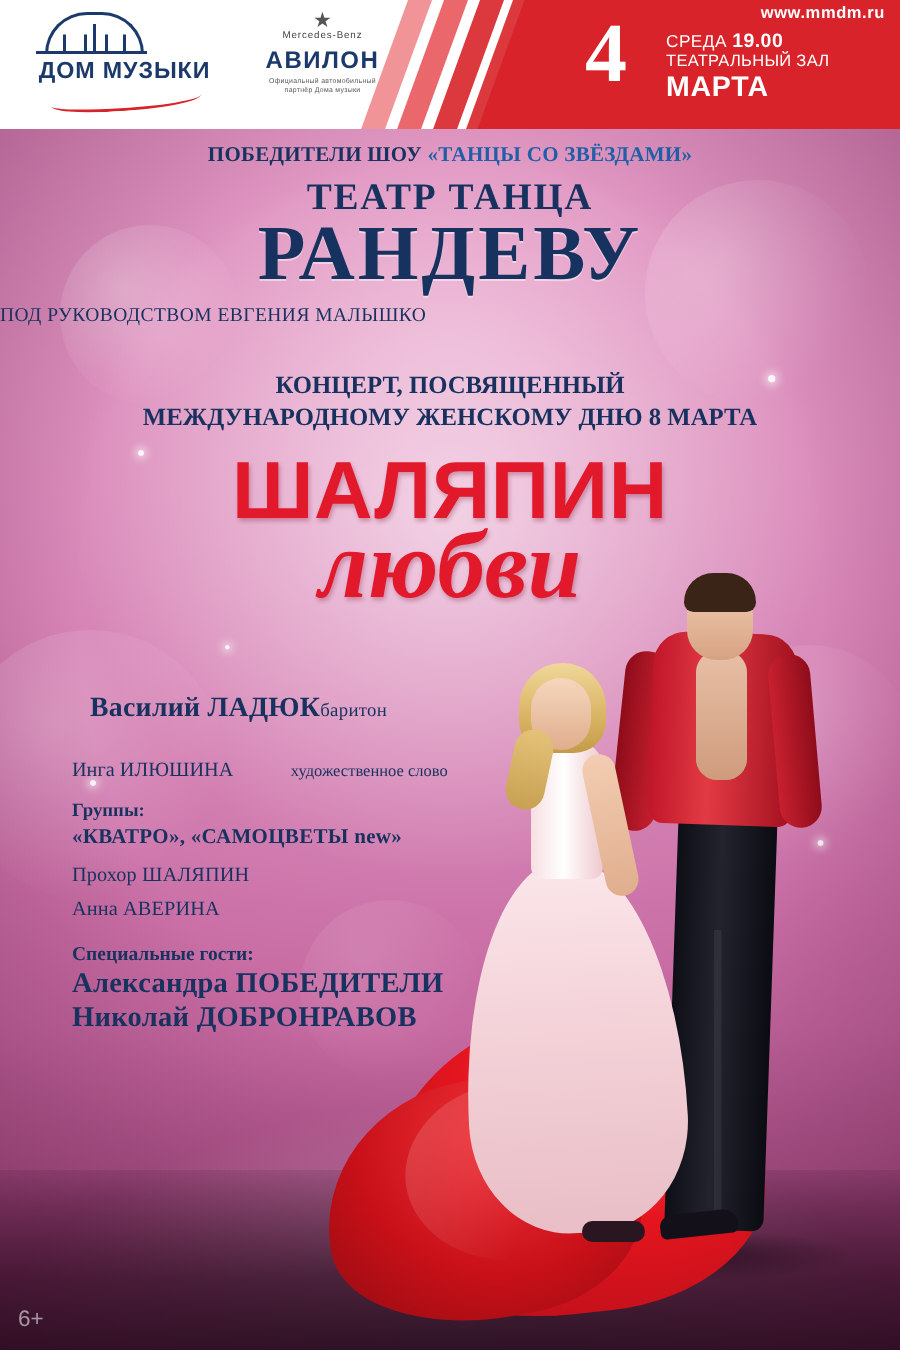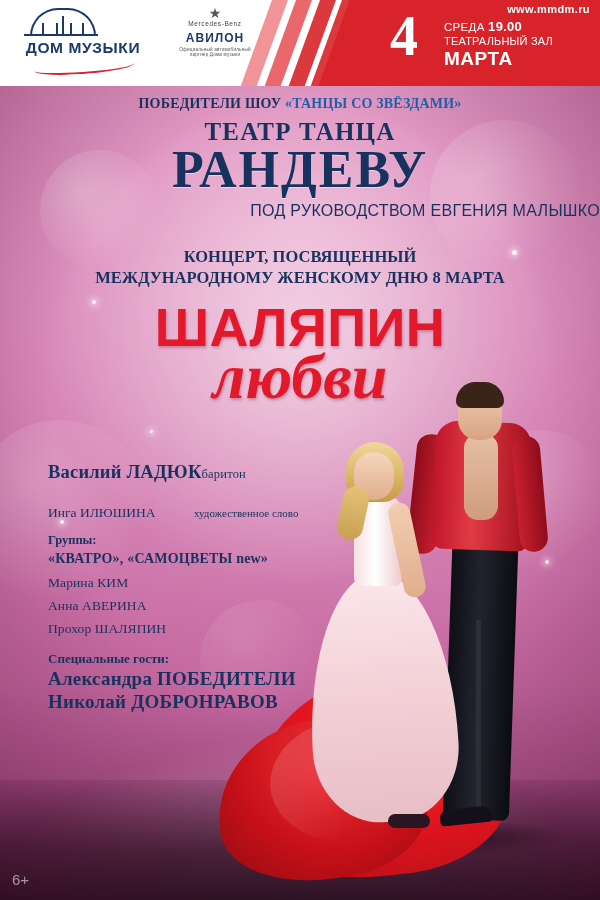--- a/index.html
+++ b/index.html
@@ -190,21 +190,21 @@
     font-size: 14px;
     color: #555;
   }
   .logo-sponsor .sp-brand {
     font-size: 6.5px;
     letter-spacing: 0.6px;
     color: #444;
     margin-top: -1px;
   }
   .logo-sponsor .sp-name {
-    font-size: 12px;
+    font-size: 16px;
     font-weight: bold;
     letter-spacing: 1px;
     color: #1b3a6b;
     margin-top: 4px;
   }
   .logo-sponsor .sp-sub {
     font-size: 4.6px;
     color: #555;
     letter-spacing: 0.2px;
     margin-top: 2px;
@@ -243,25 +243,25 @@
     color: #17325e;
     font-size: 52px;
     font-weight: bold;
     letter-spacing: 2px;
     font-family: "Liberation Serif", serif;
     text-shadow: 0 1px 0 rgba(255,255,255,0.45);
   }
   .director {
     position: absolute;
     top: 202px; left: 0; right: 0;
-    text-align: right;
+    text-align: left;
     color: #17325e;
-    font-size: 16px;
+    font-size: 13px;
     letter-spacing: 0.3px;
-    font-family: Liberation Sans, sans-serif;
+    font-family: Liberation Serif, serif;
   }
 
   .dedication {
     position: absolute;
     top: 246px; left: 0; right: 0;
     text-align: center;
     color: #17325e;
     font-size: 16.5px;
     font-weight: bold;
     line-height: 1.28;
@@ -299,20 +299,21 @@
     width: 300px;
     color: #17325e;
     font-family: "Liberation Serif", serif;
     z-index: 12;
   }
   .cast .c-lead {
     font-size: 18.5px;
     font-weight: bold;
     letter-spacing: 0.2px;
     margin-bottom: 2px;
+    margin-left: 12px;
   }
   .cast .c-lead .role {
     font-size: 12.5px;
     font-weight: normal;
   }
   .cast .c-second {
     font-size: 13.5px;
     margin-top: 22px;
   }
   .cast .c-second .role {
@@ -612,23 +613,22 @@
       <div class="c-lead">
         <span>Василий ЛАДЮК</span><span class="role">баритон</span>
       </div>
       <div class="c-second">
         <span>Инга ИЛЮШИНА</span>
         <span class="role">художественное слово</span>
       </div>
       <div class="groups-label">Группы:</div>
       <div class="groups-list">«КВАТРО», «САМОЦВЕТЫ new»</div>
       <ul>
-        <li>Марина КИМ</li>
+        <li>Прохор ШАЛЯПИН</li>
         <li>Анна АВЕРИНА</li>
-        <li>Прохор ШАЛЯПИН</li>
       </ul>
       <div class="guests-label">Специальные гости:</div>
       <div class="guest-name">Александра ПОБЕДИТЕЛИ</div>
       <div class="guest-name">Николай ДОБРОНРАВОВ</div>
     </div>
 
     <div class="age-rating">6+</div>
   </div>
 </div>
 

